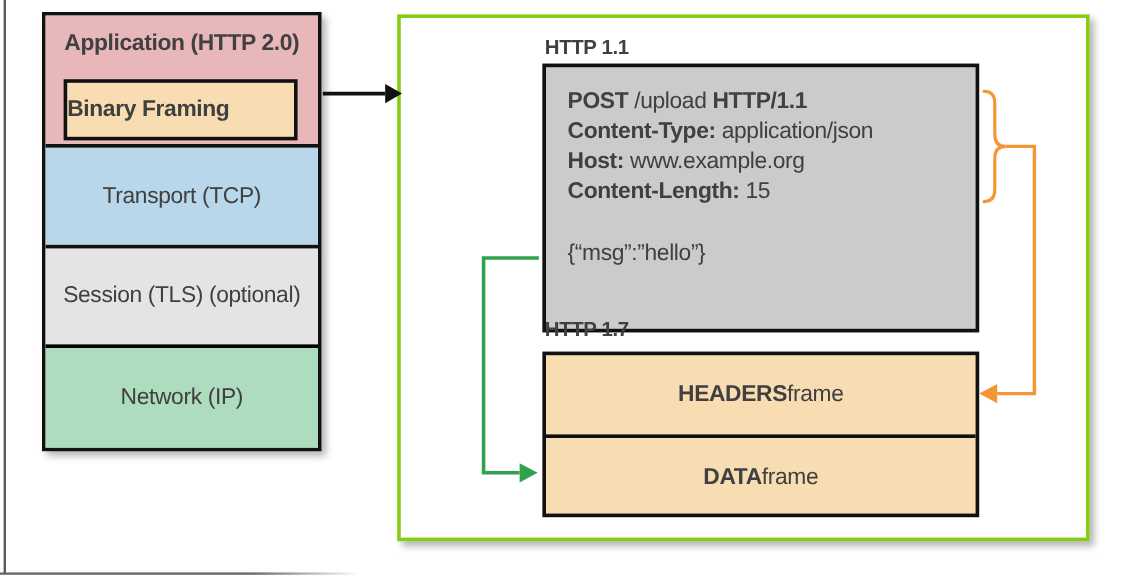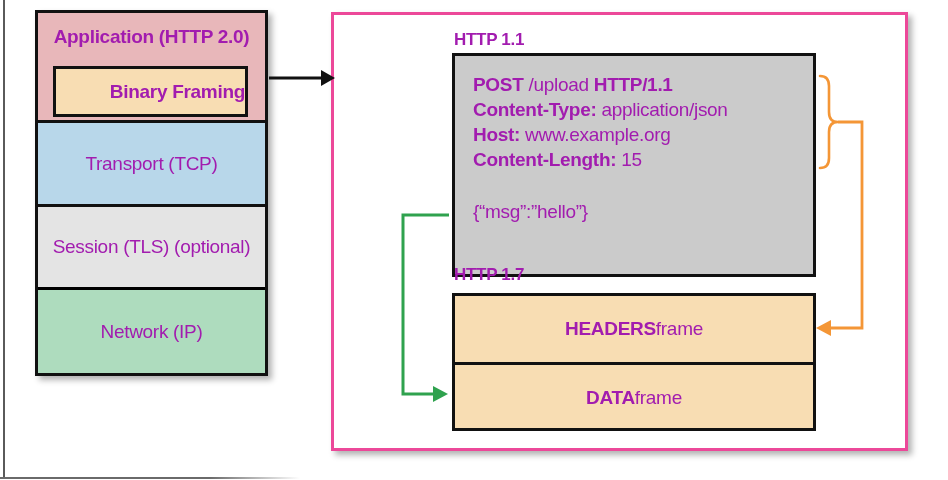--- a/index.html
+++ b/index.html
@@ -1,42 +1,42 @@
 <!DOCTYPE html>
 <html><head>
 <meta charset="utf-8">
 <style>
   html,body{margin:0;padding:0;background:#fff;}
   .canvas{position:relative;width:948px;height:480px;background:#ffffff;overflow:hidden;
-          font-family:"Liberation Sans","DejaVu Sans",sans-serif;color:#a21caf;}
+          font-family:"Liberation Sans","DejaVu Sans",sans-serif;color:#404040;}
 
   
   .page-rule-left{position:absolute;left:3px;top:0;width:2px;height:478px;background:#5a5a5a;}
   .page-rule-bottom{position:absolute;left:0;top:477px;height:2px;width:300px;
           background:linear-gradient(to right,#6a6a6a 70%,rgba(106,106,106,0));}
 
   
   .stack{position:absolute;left:35px;top:10px;width:227px;border:3px solid #111;
          box-shadow:4px 4px 6px rgba(0,0,0,0.30);}
   .layer{position:relative;text-align:center;letter-spacing:-0.3px;}
   .layer.app{height:107px;background:#e8b7ba;}
   .app-label{padding-top:13px;font-size:19px;font-weight:bold;}
   .binary-framing{position:absolute;left:15px;top:53px;width:189px;height:45px;
-         background:#f8ddb3;border:3px solid #111;display:flex;align-items:center;justify-content:flex-end;
+         background:#f8ddb3;border:3px solid #111;display:flex;align-items:center;justify-content:flex-start;
          font-size:19px;font-weight:bold;}
   .layer.session{height:80px;background:#e4e4e4;border-top:3px solid #111;
          display:flex;align-items:center;justify-content:center;font-size:19px;}
   .layer.transport{height:81px;background:#b8d7ea;border-top:3px solid #111;
          display:flex;align-items:center;justify-content:center;font-size:19px;}
   .layer.network{height:83px;background:#aedcbe;border-top:3px solid #000000;
          display:flex;align-items:center;justify-content:center;font-size:19px;}
 
   
   .panel{position:absolute;left:331px;top:12px;width:577px;height:439px;box-sizing:border-box;
-         border:3px solid #ec4899;background:#fff;box-shadow:4px 4px 6px rgba(0,0,0,0.30);}
+         border:3px solid #84cc16;background:#fff;box-shadow:4px 4px 6px rgba(0,0,0,0.30);}
   .panel-label{position:absolute;left:120px;font-size:17px;font-weight:600;letter-spacing:-0.3px;}
   .panel-label.l1{top:15px;}
   .panel-label.l2{top:250px;}
 
   .request-box{position:absolute;left:118px;top:38px;width:364px;height:224px;box-sizing:border-box;
          background:#cbcbcb;border:3px solid #111;padding:16px 10px 0 18px;
          font-size:19px;letter-spacing:-0.3px;}
   .reqline{line-height:25px;white-space:pre-wrap;}
   .reqbody{margin-top:29px;white-space:pre-wrap;}
   .b{font-weight:bold;}

